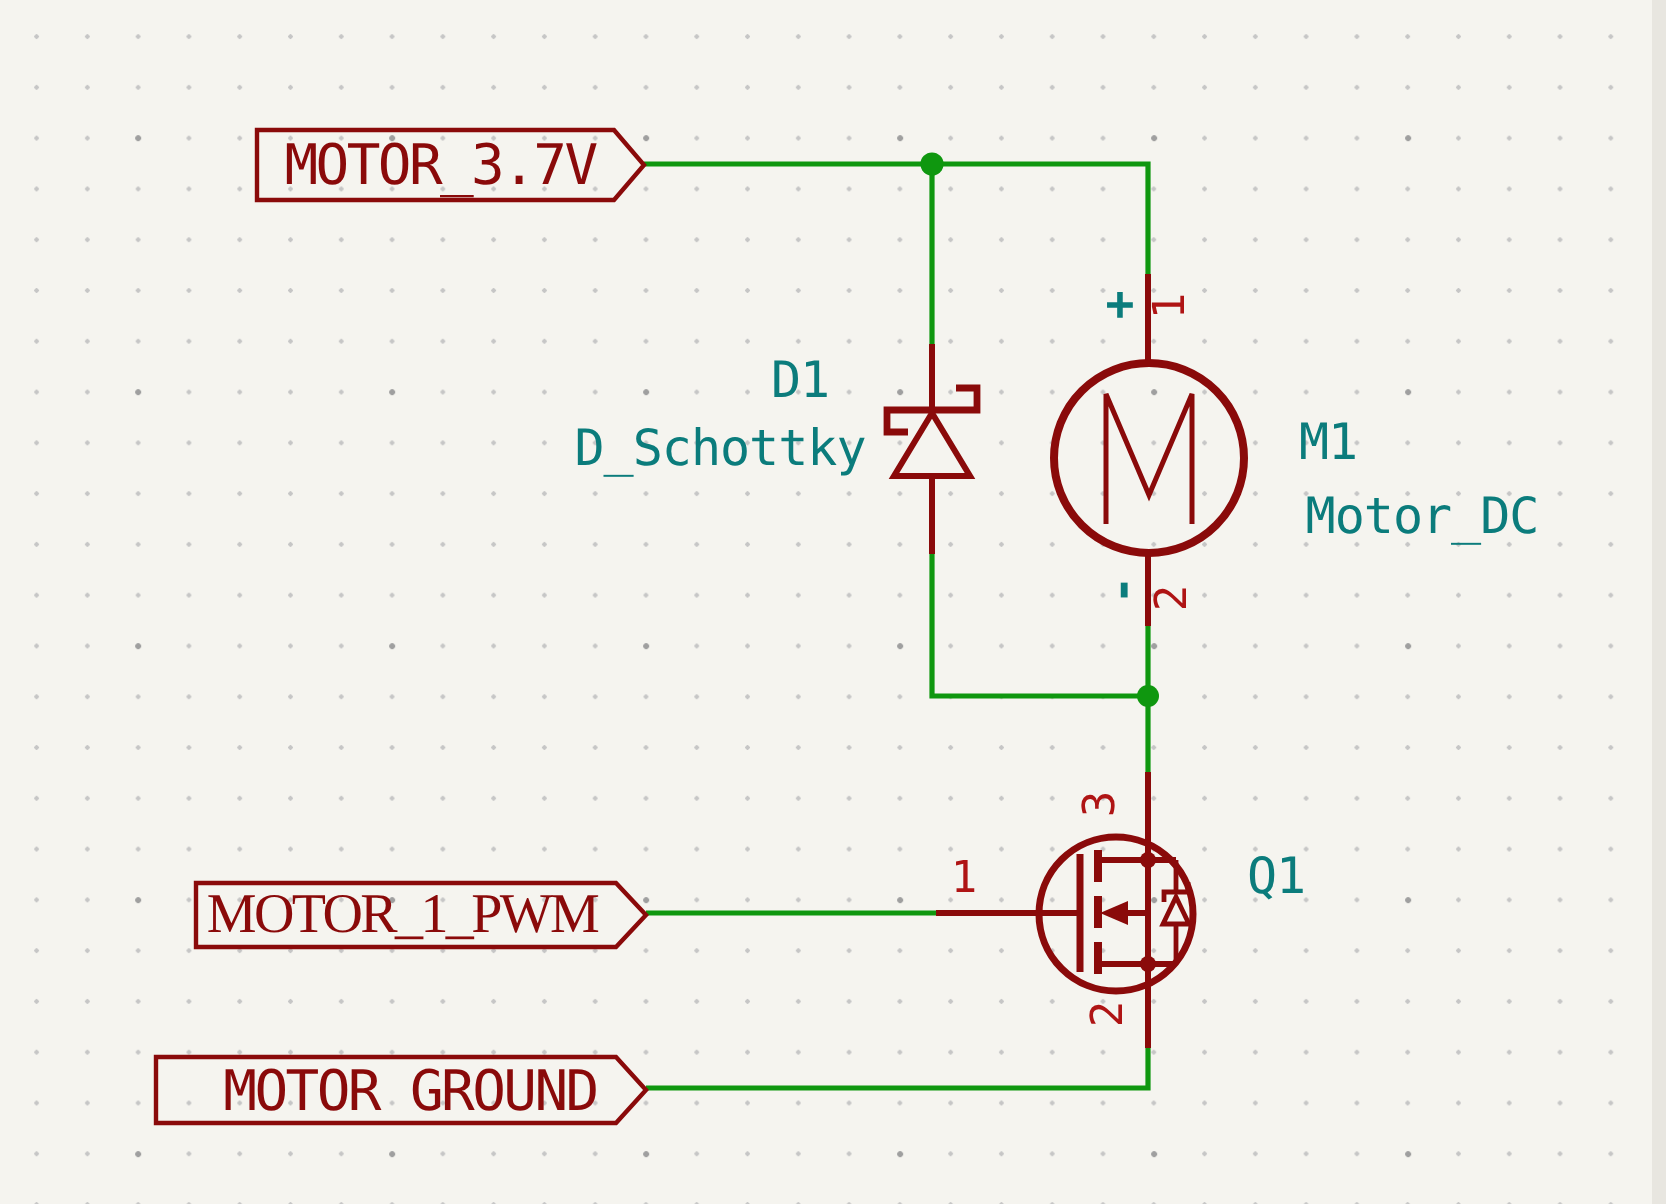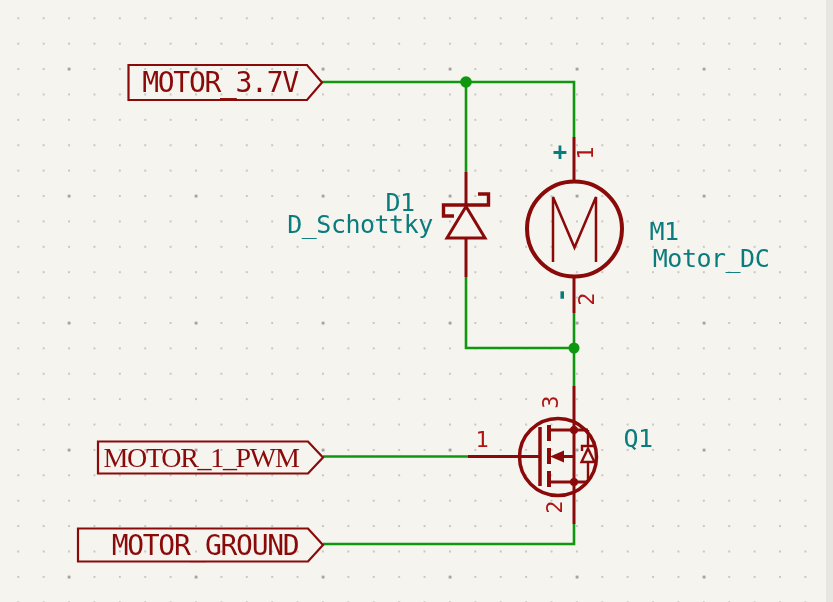--- a/index.html
+++ b/index.html
@@ -124,24 +124,24 @@
         <polygon points="588,448.5 581.5,462 594.5,462" stroke-width="2.4"></polygon>
         <line x1="588" y1="462" x2="588" y2="482" stroke-width="2.4"></line>
       </g>
     </g>
   </svg>
 
   <div class="t glabel-text" style="left:220px;top:83px;">MOTOR_3.7V</div>
   <div class="t glabel-text" style="left:201px;top:458px;font-family:Liberation Serif, serif;">MOTOR_1_PWM</div>
   <div class="t glabel-text" style="left:193px;top:546px;padding-left:24px;">MOTOR_GROUND</div>
 
-  <div class="t field" style="left:400px;top:190px;margin-top:12px;">D1</div>
+  <div class="t field" style="left:400px;top:190px;">D1</div>
   <div class="t field" style="left:360px;top:224px;">D_Schottky</div>
 
-  <div class="t field" style="left:664px;top:231px;">M1</div>
+  <div class="t field" style="left:664px;top:221px;">M1</div>
   <div class="t field" style="left:711px;top:258px;">Motor_DC</div>
   <div class="t pin-name" style="left:560px;top:152px;">+</div>
   <div class="t pin-num rot" style="left:586px;top:153px;">1</div>
   <div class="t pin-name rot" style="left:561px;top:295px;">-</div>
   <div class="t pin-num rot" style="left:587px;top:299px;">2</div>
 
   <div class="t field" style="left:638px;top:438px;">Q1</div>
   <div class="t pin-num" style="left:482px;top:440px;">1</div>
   <div class="t pin-num rot" style="left:551px;top:402px;">3</div>
   <div class="t pin-num rot" style="left:555px;top:507px;">2</div>

